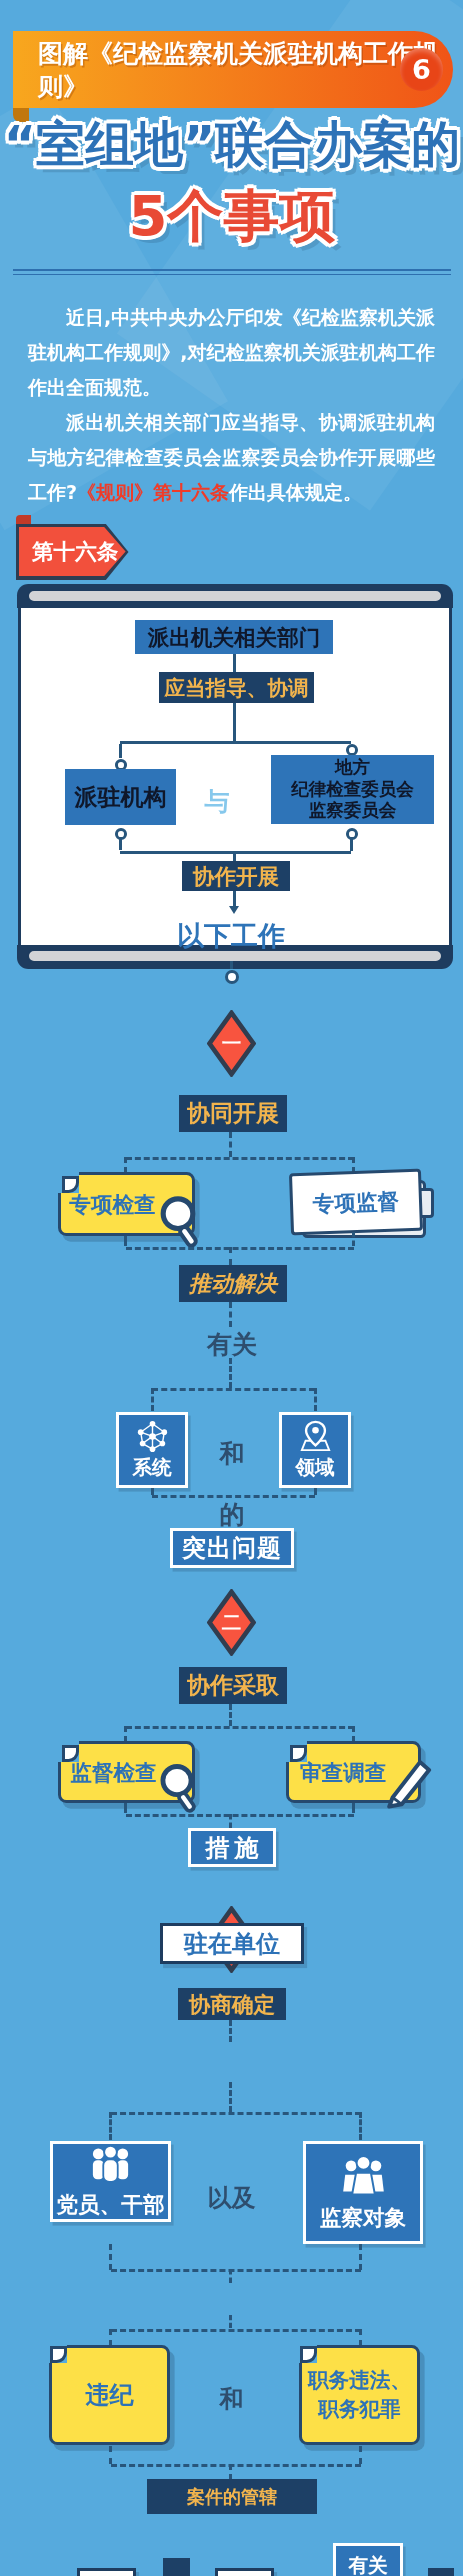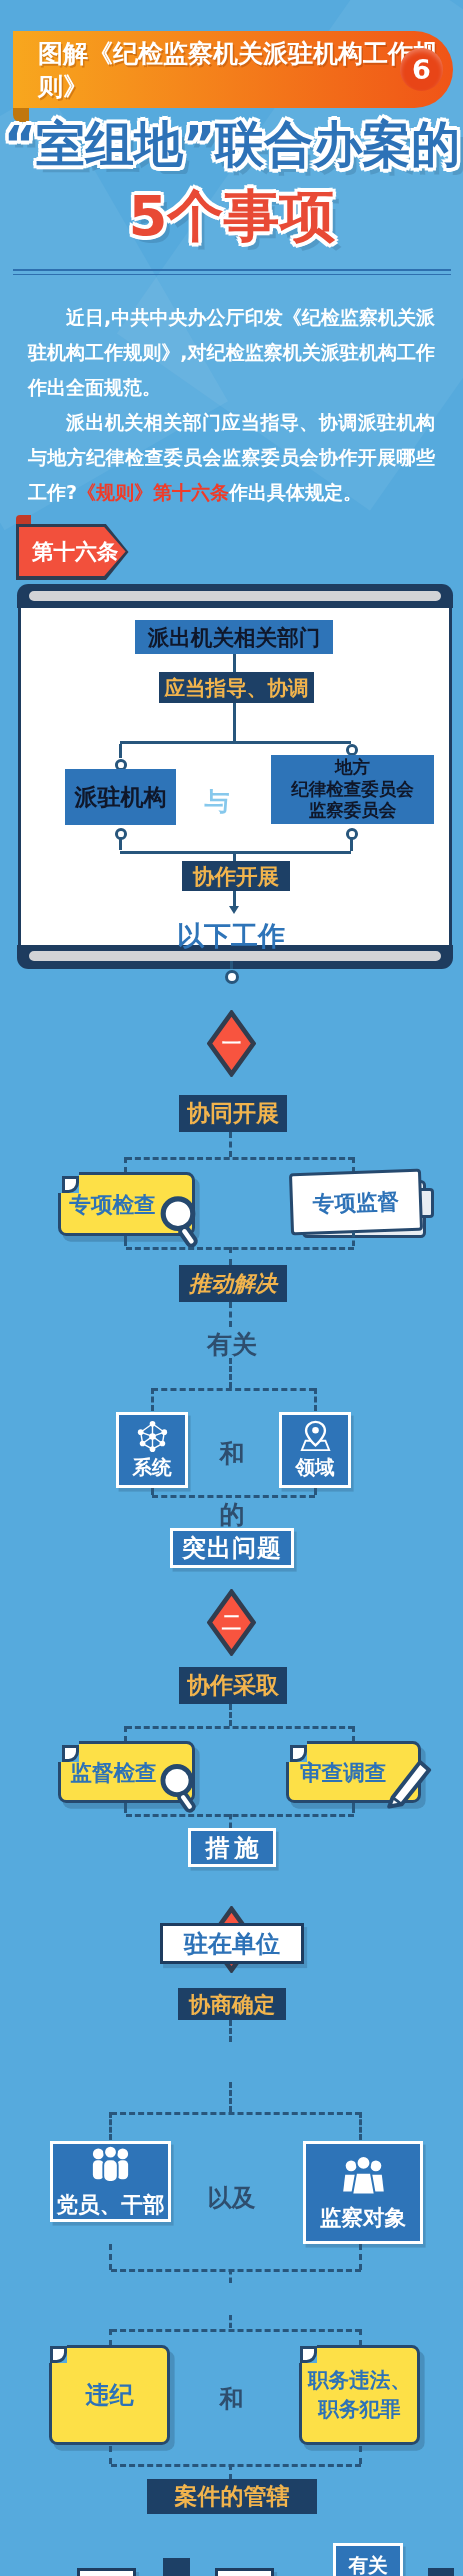--- a/index.html
+++ b/index.html
@@ -325,21 +325,21 @@
   <div class="navytext" style="left:193px;top:2383px;width:77px;font-size:24px;">和</div>
 
   <div class="box paper pre" style="left:299px;top:2345px;width:121px;height:100px;font-size:20.6px;line-height:29px;">职务违法、
 职务犯罪</div>
   <div class="fold abs" style="left:296px;top:2342px;"></div>
 
   <div class="vdash" style="left:109px;top:2446px;height:18px;"></div>
   <div class="vdash" style="left:359px;top:2446px;height:18px;"></div>
   <div class="hdash" style="left:111px;top:2464px;width:250px;"></div>
   <div class="vdash" style="left:229px;top:2464px;height:15.5px;"></div>
-  <div class="box navy" style="left:147px;top:2479px;width:170px;height:35px;font-size:23px;">案件的管辖</div>
+  <div class="box navy" style="left:147px;top:2479px;width:170px;height:35px;font-size:18px;">案件的管辖</div>
 
   <div class="navytext vtext" style="left:15.5px;top:2573px;height:72px;font-size:21.6px;">或者由</div>
 
   <div class="box whitebox pre" style="left:77px;top:2568px;width:59px;height:77px;font-size:18.5px;line-height:24px;">派驻
 机构</div>
 
   <div class="box navy" style="left:163px;top:2558px;width:27px;height:100px;font-size:19.6px;writing-mode:vertical-rl;letter-spacing:5.2px;">报请</div>
 
   <div class="box whitebox pre" style="left:215px;top:2568px;width:59px;height:77px;font-size:18.5px;line-height:24px;">派出
 机关</div>

